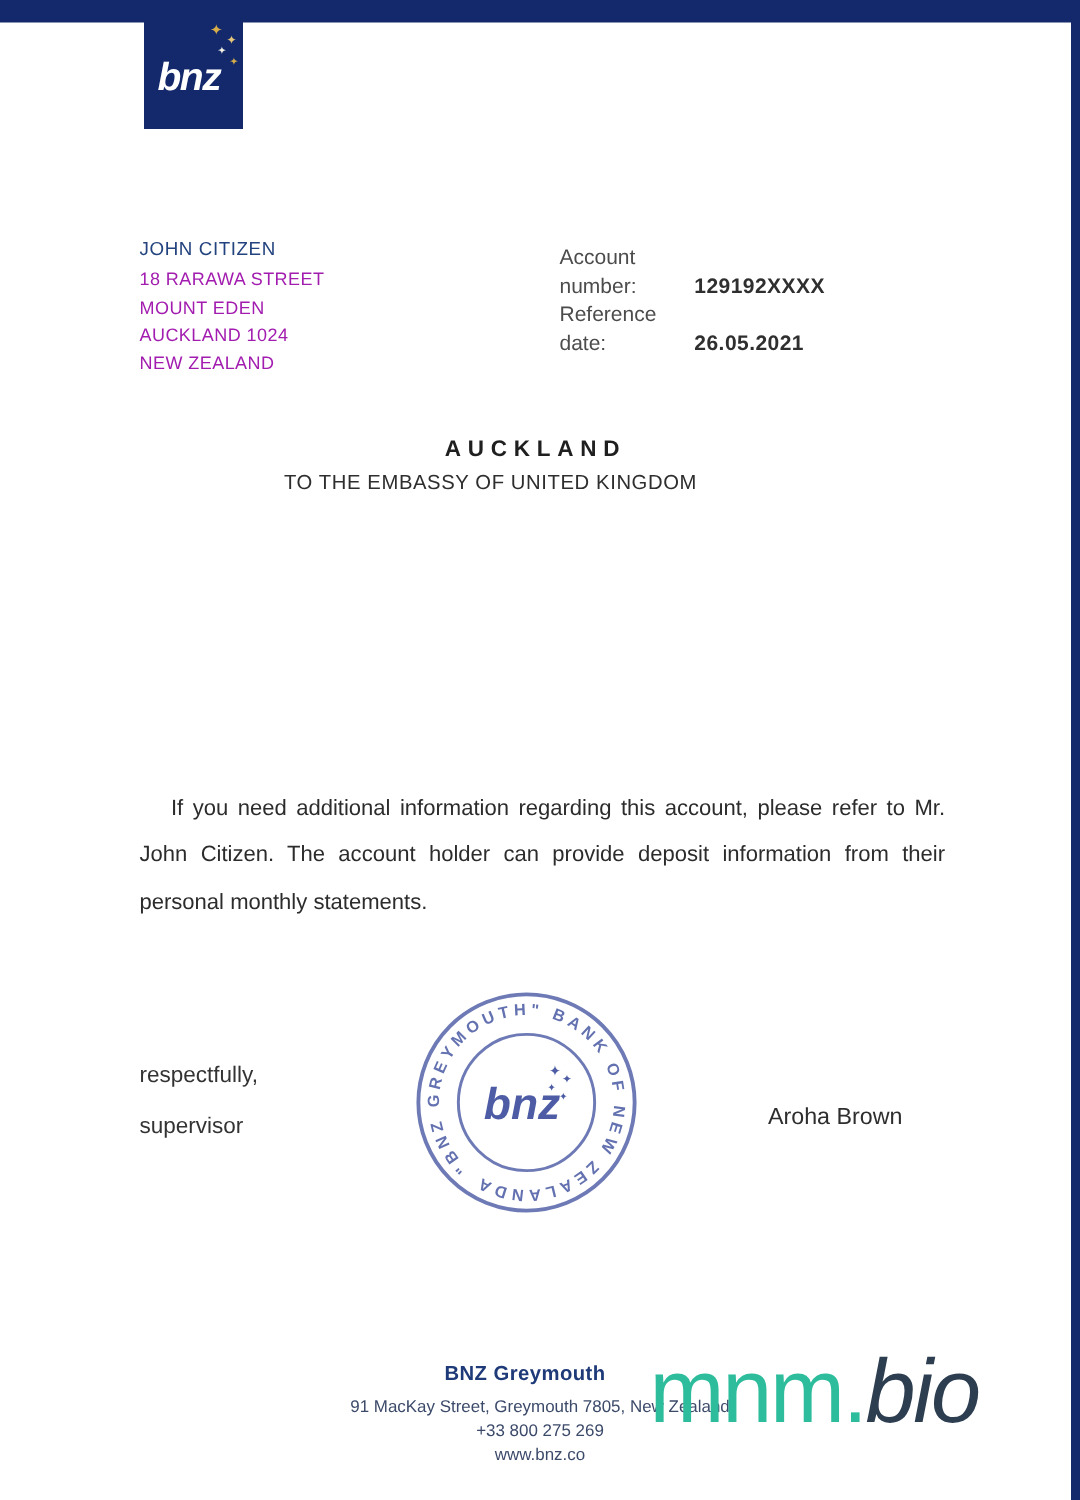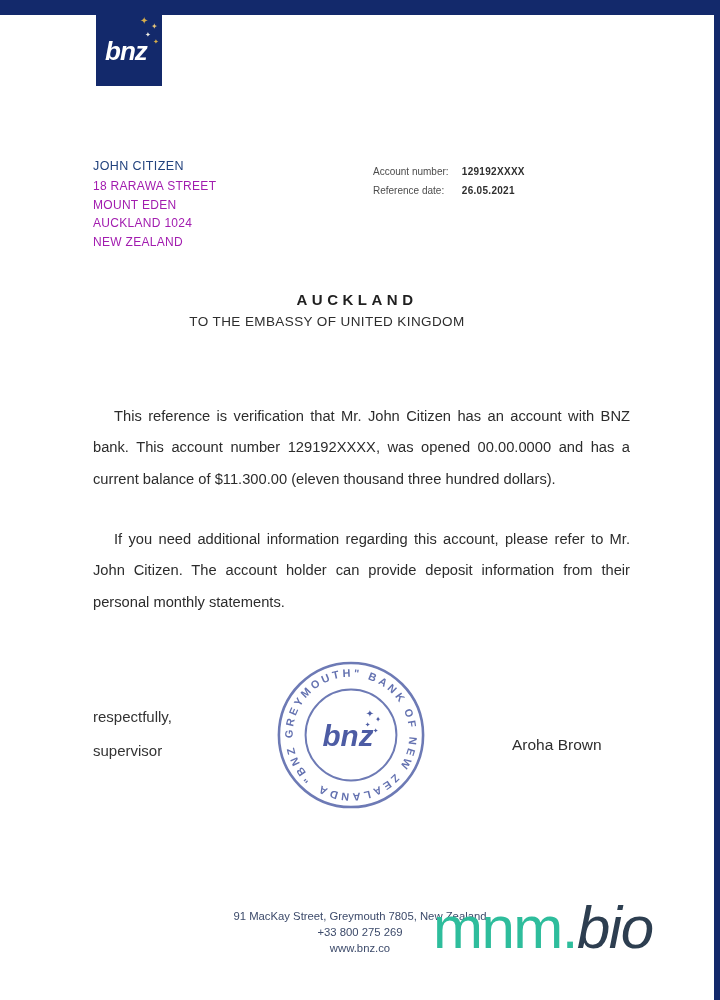--- a/index.html
+++ b/index.html
@@ -16,21 +16,21 @@
   .logo-star{position:absolute;line-height:1;}
   .ls1{left:44px;top:16px;font-size:10px;color:#d8ae4a;}
   .ls2{left:55px;top:23px;font-size:8px;color:#e6c67a;}
   .ls3{left:49px;top:31px;font-size:7px;color:#f3f0e4;}
   .ls4{left:57px;top:38px;font-size:7px;color:#d8ae4a;}
   
   .recipient{position:absolute;left:93px;top:159px;}
   .recipient-name{color:#23437e;font-weight:normal;font-size:12.5px;letter-spacing:.4px;margin-bottom:4px;}
   .recipient-line{color:#a21caf;font-size:12px;letter-spacing:.3px;line-height:18.5px;}
   
-  .meta{position:absolute;left:373px;top:162px;font-size:10px;}
+  .meta{position:absolute;left:373px;top:162px;font-size:14px;}
   .meta-row{line-height:19px;}
   .meta-label{display:inline-block;width:86px;color:#4c4c4c;}
   .meta-value{color:#2f2f2f;font-weight:600;letter-spacing:.3px;}
   
   .letter-title{position:absolute;left:0;top:291px;width:714px;text-align:center;
     font-size:15px;font-weight:bold;letter-spacing:4.5px;color:#1f1f1f;}
   .letter-subtitle{position:absolute;left:0;top:314px;width:654px;text-align:center;
     font-size:13.5px;color:#2e2e2e;letter-spacing:.4px;}
   
   .body-par{position:absolute;left:93px;width:537px;
@@ -84,21 +84,20 @@
     </div>
     <div class="meta-row">
       <span class="meta-label">Reference date:</span>
       <span class="meta-value">26.05.2021</span>
     </div>
   </div>
 
   <div class="letter-title">AUCKLAND</div>
   <div class="letter-subtitle">TO THE EMBASSY OF UNITED KINGDOM</div>
 
-  <div class="body-par p1">This reference is verification that Mr. John Citizen has an account with BNZ bank. This account number 129192XXXX, was opened 00.00.0000 and has a current balance of $11.300.00 (eleven thousand three hundred dollars).</div>
   <div class="body-par p2">If you need additional information regarding this account, please refer to Mr. John Citizen. The account holder can provide deposit information from their personal monthly statements.</div>
 
   <div class="closing">respectfully,</div>
   <div class="role">supervisor</div>
   <div class="signer">Aroha Brown</div>
 
   <svg class="stamp" viewBox="0 0 160 160">
     <circle cx="80" cy="80" r="73" fill="none" stroke="#4455a0" stroke-width="2.6" opacity="0.85"></circle>
     <circle cx="80" cy="80" r="46" fill="none" stroke="#4455a0" stroke-width="2" opacity="0.85"></circle>
     <defs>
@@ -112,20 +111,21 @@
     <text x="77" y="91" font-size="30" font-weight="bold" font-style="italic" text-anchor="middle" fill="#3e4f9d" font-family="Liberation Sans, sans-serif">bnz</text>
     <g fill="#3e4f9d">
       <text x="95" y="62" font-size="10">✦</text>
       <text x="104" y="67" font-size="8">✦</text>
       <text x="94" y="72" font-size="7">✦</text>
       <text x="102" y="78" font-size="7">✦</text>
     </g>
   </svg>
 
   <div class="footer">
+    <div class="footer-branch">BNZ Greymouth</div>
     <div class="footer-line">91 MacKay Street, Greymouth 7805, New Zealand</div>
     <div class="footer-line">+33 800 275 269</div>
     <div class="footer-line">www.bnz.co</div>
   </div>
 
   <div class="watermark">
     <span class="wm-1">mnm.</span><span class="wm-2">bio</span>
   </div>
 
 </div>

